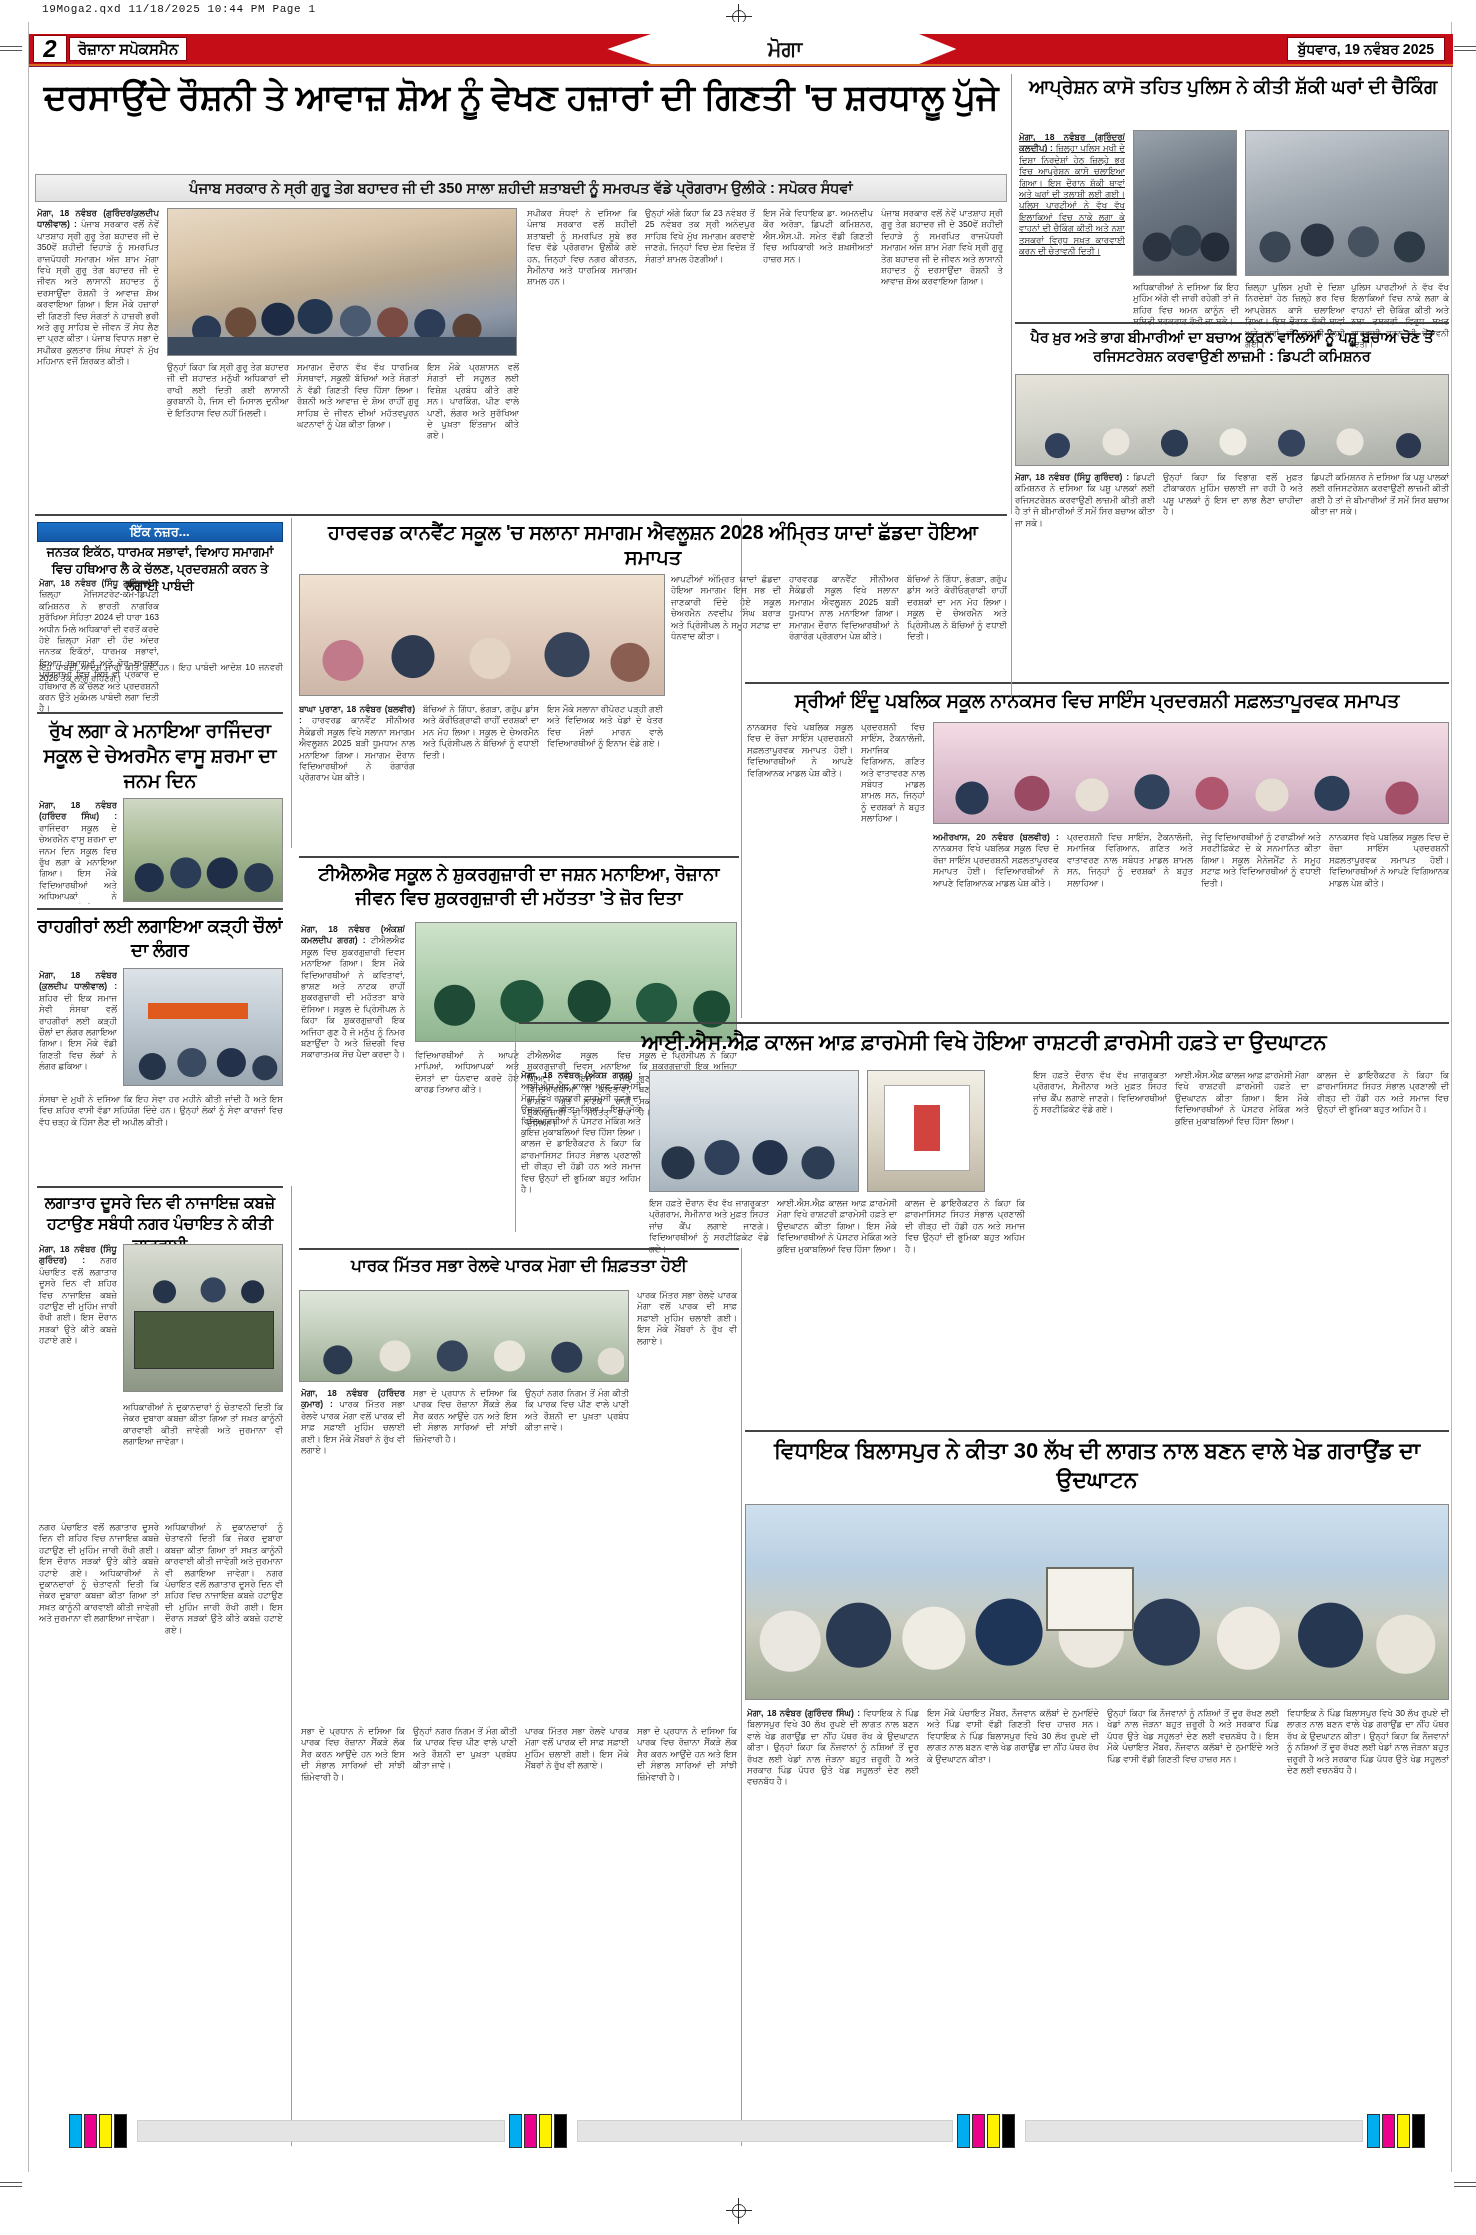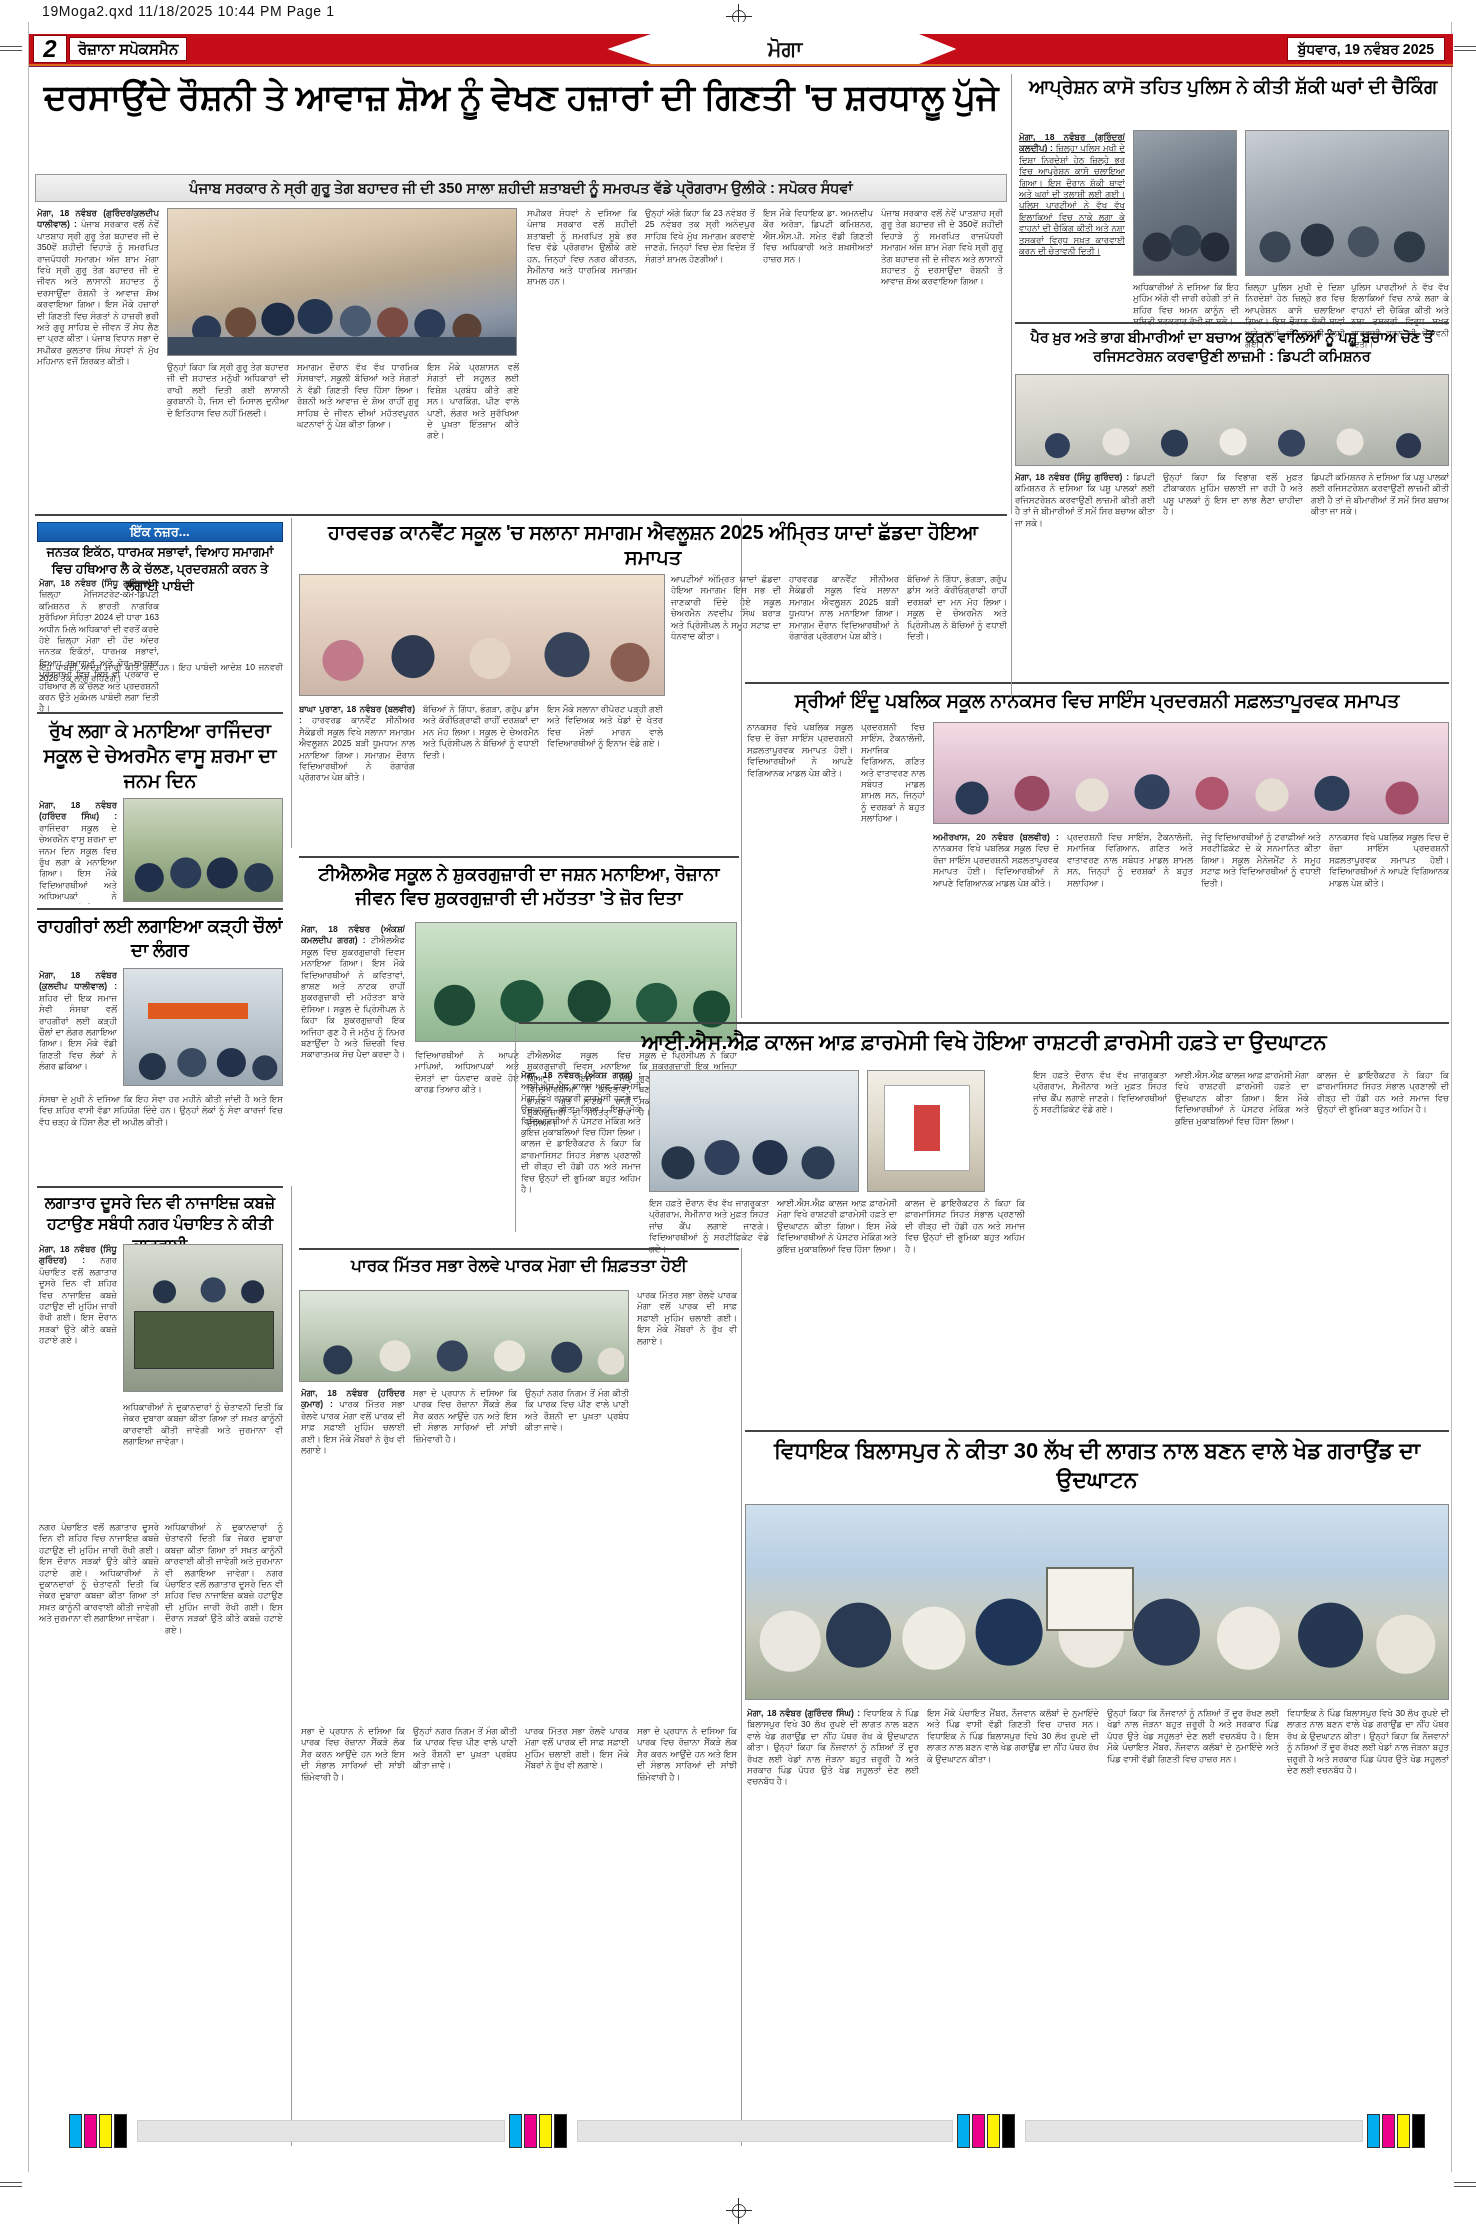--- a/index.html
+++ b/index.html
@@ -17,22 +17,22 @@
 
   .crop-mark { position:absolute; background:#000; }
   .reg-plus { position:absolute; width:26px; height:26px; }
   .reg-plus:before, .reg-plus:after { content:""; position:absolute; background:#2b2b2b; }
   .reg-plus:before { left:12px; top:0; width:1px; height:26px; }
   .reg-plus:after { left:0; top:12px; width:26px; height:1px; }
   .reg-circ { position:absolute; width:14px; height:14px; border:1px solid #2b2b2b; border-radius:50%; }
 
   .file-slug {
     position:absolute; left:42px; top:3px;
-    font-family:Liberation Sans, sans-serif;
-    font-size:14px; color:#111; letter-spacing:.6px; white-space:nowrap;
+    font-family:Liberation Mono, monospace;
+    font-size:11px; color:#111; letter-spacing:.6px; white-space:nowrap;
   }
 
   
   .sheet {
     position:absolute; left:28px; top:22px;
     width:1424px; height:2150px;
     background:#fff;
     border-left:1px solid #b9b9b9;
     border-right:1px solid #b9b9b9;
   }
@@ -267,21 +267,21 @@
     <div class="sec-head" style="left:8px;top:498px;width:246px;font-size:12.6px;line-height:17px;padding-top:24px;text-align:center;">ਜਨਤਕ ਇਕੱਠ, ਧਾਰਮਕ ਸਭਾਵਾਂ, ਵਿਆਹ ਸਮਾਗਮਾਂ ਵਿਚ ਹਥਿਆਰ ਲੈ ਕੇ ਚੱਲਣ, ਪ੍ਰਦਰਸ਼ਨੀ ਕਰਨ ਤੇ ਲਗਾਈ ਪਾਬੰਦੀ</div>
     <div class="col-text" style="position:absolute;left:10px;top:556px;width:120px;height:136px;">
       <b>ਮੋਗਾ, 18 ਨਵੰਬਰ (ਸਿੰਧੂ ਗੁਰਿੰਦਰ) :</b>
       <span>ਜ਼ਿਲ੍ਹਾ ਮੈਜਿਸਟਰੇਟ-ਕਮ-ਡਿਪਟੀ ਕਮਿਸ਼ਨਰ ਨੇ ਭਾਰਤੀ ਨਾਗਰਿਕ ਸੁਰੱਖਿਆ ਸੰਹਿਤਾ 2024 ਦੀ ਧਾਰਾ 163 ਅਧੀਨ ਮਿਲੇ ਅਧਿਕਾਰਾਂ ਦੀ ਵਰਤੋਂ ਕਰਦੇ ਹੋਏ ਜ਼ਿਲ੍ਹਾ ਮੋਗਾ ਦੀ ਹੱਦ ਅੰਦਰ ਜਨਤਕ ਇਕੱਠਾਂ, ਧਾਰਮਕ ਸਭਾਵਾਂ, ਵਿਆਹ ਸਮਾਗਮਾਂ ਅਤੇ ਹੋਰ ਸਮਾਜਕ ਪ੍ਰੋਗਰਾਮਾਂ ਵਿਚ ਕਿਸੇ ਵੀ ਪ੍ਰਕਾਰ ਦੇ ਹਥਿਆਰ ਲੈ ਕੇ ਚੱਲਣ ਅਤੇ ਪ੍ਰਦਰਸ਼ਨੀ ਕਰਨ ਉਤੇ ਮੁਕੰਮਲ ਪਾਬੰਦੀ ਲਗਾ ਦਿਤੀ ਹੈ।</span>
     </div>
     <div class="col-text" style="position:absolute;left:10px;top:640px;width:244px;height:42px;">
       <span>ਇਹ ਪਾਬੰਦੀ ਆਦੇਸ਼ ਜਾਰੀ ਕੀਤੇ ਗਏ ਹਨ। ਇਹ ਪਾਬੰਦੀ ਆਦੇਸ਼ 10 ਜਨਵਰੀ 2026 ਤੱਕ ਲਾਗੂ ਰਹਿਣਗੇ।</span>
     </div>
 
     <div class="rule-v" style="left:262px;top:496px;height:330px;"></div>
-    <div class="sec-head" style="left:270px;top:498px;width:708px;font-size:19.5px;line-height:25px;">ਹਾਰਵਰਡ ਕਾਨਵੈਂਟ ਸਕੂਲ 'ਚ ਸਲਾਨਾ ਸਮਾਗਮ ਐਵਲੂਸ਼ਨ 2025 ਅੰਮ੍ਰਿਤ ਯਾਦਾਂ ਛੱਡਦਾ ਹੋਇਆ ਸਮਾਪਤ</div>
+    <div class="sec-head" style="left:270px;top:498px;width:708px;font-size:19.5px;line-height:25px;">ਹਾਰਵਰਡ ਕਾਨਵੈਂਟ ਸਕੂਲ 'ਚ ਸਲਾਨਾ ਸਮਾਗਮ ਐਵਲੂਸ਼ਨ 2028 ਅੰਮ੍ਰਿਤ ਯਾਦਾਂ ਛੱਡਦਾ ਹੋਇਆ ਸਮਾਪਤ</div>
     <div class="photo" style="left:270px;top:552px;width:366px;height:122px;">
       <div class="sky" style="background:linear-gradient(180deg,#f0e2d0 0%,#e3cfc0 40%,#cdb6a8 100%);"></div>
       <div style="position:absolute;left:8px;bottom:0;width:350px;height:96px;
            background:radial-gradient(circle at 10% 64%,#c07a8a 0 20px,transparent 21px),
                       radial-gradient(circle at 30% 60%,#2d3a50 0 21px,transparent 22px),
                       radial-gradient(circle at 52% 62%,#e3d4c4 0 20px,transparent 21px),
                       radial-gradient(circle at 74% 58%,#364358 0 22px,transparent 23px),
                       radial-gradient(circle at 92% 66%,#8a5f52 0 19px,transparent 20px);"></div>
     </div>
     <div class="col-text" style="position:absolute;left:270px;top:682px;width:116px;height:146px;">

